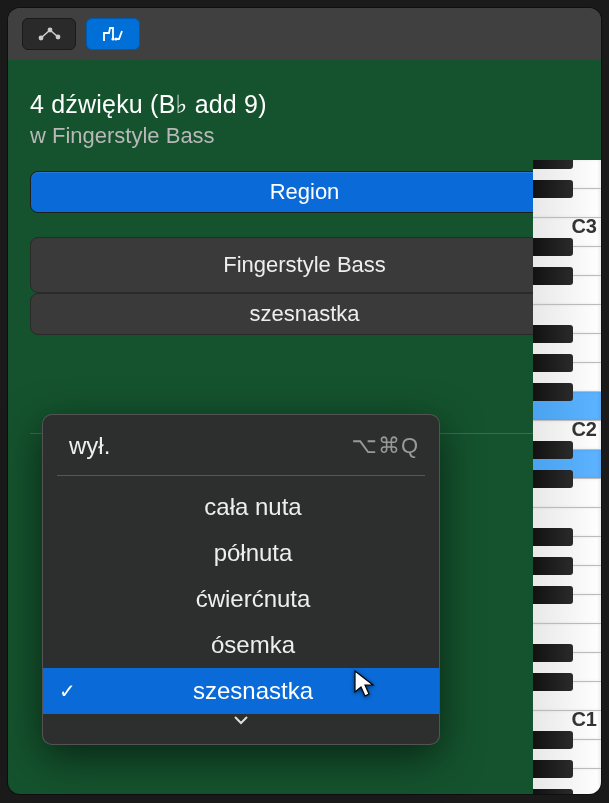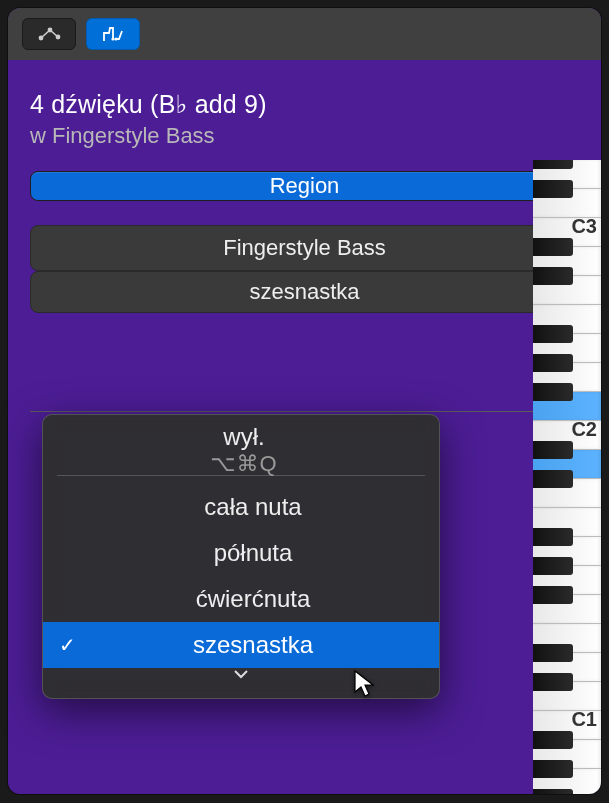--- a/index.html
+++ b/index.html
@@ -1,21 +1,21 @@
 <!DOCTYPE html>
 <html><head>
 <meta charset="utf-8">
 <style>
   * { margin: 0; padding: 0; box-sizing: border-box; font-family: -apple-system, BlinkMacSystemFont, "Helvetica Neue", Arial, sans-serif; }
   body { background: #1a1a1a; width: 609px; height: 803px; overflow: hidden; position: relative; }
   .panel {
     position: absolute;
     top: 8px; left: 8px;
     width: 593px; height: 786px;
-    background: #4c1d95;
+    background: #14532d;
     border-radius: 12px;
     overflow: hidden;
     box-shadow: 0 0 0 1px rgba(0,0,0,0.4);
   }
   .toolbar {
     height: 52px;
     background: #404040;
     display: flex;
     align-items: center;
     padding: 0 14px;
@@ -31,36 +31,36 @@
   .tool-btn.active { background: #0070d8; border-color:#005bb0; }
   .tool-btn svg { width: 26px; height: 18px; }
   .header {
     padding: 30px 22px 22px 22px;
     color: #fff;
   }
   .header .title { font-size: 25px; font-weight: 500; letter-spacing: 0.2px; }
   .header .subtitle { font-size: 22px; color: #b8b8b8; margin-top: 4px; }
   .seg-control {
     margin: 0 22px 22px 22px;
-    height: 30px;
+    height: 42px;
     background: #2c2c2c;
     border-radius: 8px;
     display: flex;
     border: 1px solid #1e1e1e;
   }
   .seg-item {
     flex: 1;
     display: flex; align-items: center; justify-content: center;
     font-size: 22px; color: #ddd;
     border-radius: 7px;
   }
   .seg-item.active { background: #0a6bd8; color: #fff; box-shadow: inset 0 1px 0 rgba(255,255,255,0.1); }
   .name-field {
     margin: 24px 22px 0 22px;
-    height: 46px;
+    height: 56px;
     background: #3a3a3a;
     border-radius: 8px;
     display: flex; align-items: center; justify-content: center;
     font-size: 22px; font-weight: 500; color: #eee;
     border: 1px solid #2a2a2a;
   }
   .section-label {
     margin: 50px 22px 10px 22px;
     font-size: 22px;
     color: #b0b0b0;
@@ -143,21 +143,21 @@
     z-index: 100;
   }
   .dropdown-item {
     height: 46px;
     display: flex; align-items: center;
     padding: 0 20px 0 44px;
     font-size: 24px; color: #eee;
     position: relative;
     justify-content: center;
   }
-  .dropdown-item.first { justify-content: space-between; padding: 0 20px 0 26px; flex-direction: column;}
+  .dropdown-item.first { justify-content: space-between; padding: 0 20px 0 26px;}
   .dropdown-item.first .shortcut { color: #999; font-size: 22px; letter-spacing: 1px;}
   .dropdown-item.selected { background: #0a6bd8; color: #fff; }
   .dropdown-item .check { position: absolute; left: 16px; font-size: 20px; }
   .dropdown-sep { height: 1px; background: rgba(160,160,160,0.35); margin: 6px 14px 8px 14px; }
   .dropdown-bottom {
     height: 26px; display:flex; align-items:flex-start; justify-content:center;
     color:#ccc;
   }
   .dropdown-item.truncated { height: 30px; overflow: hidden; align-items: flex-start; padding-top:4px;}
 
@@ -284,20 +284,23 @@
   <div class="dropdown-sep"></div>
   <div class="dropdown-item">
     <span>cała nuta</span>
   </div>
   <div class="dropdown-item">
     <span>półnuta</span>
   </div>
   <div class="dropdown-item">
     <span>ćwierćnuta</span>
   </div>
+  <div class="dropdown-item">
+    <span>ósemka</span>
+  </div>
   <div class="dropdown-item selected">
     <span class="check">✓</span>
     <span>szesnastka</span>
   </div>
   <div class="dropdown-bottom">
     <svg width="18" height="12" viewBox="0 0 18 12">
         <path d="M3 3 L9 9 L15 3" stroke="#ddd" stroke-width="2" fill="none"></path>
       </svg>
   </div>
 </div>

